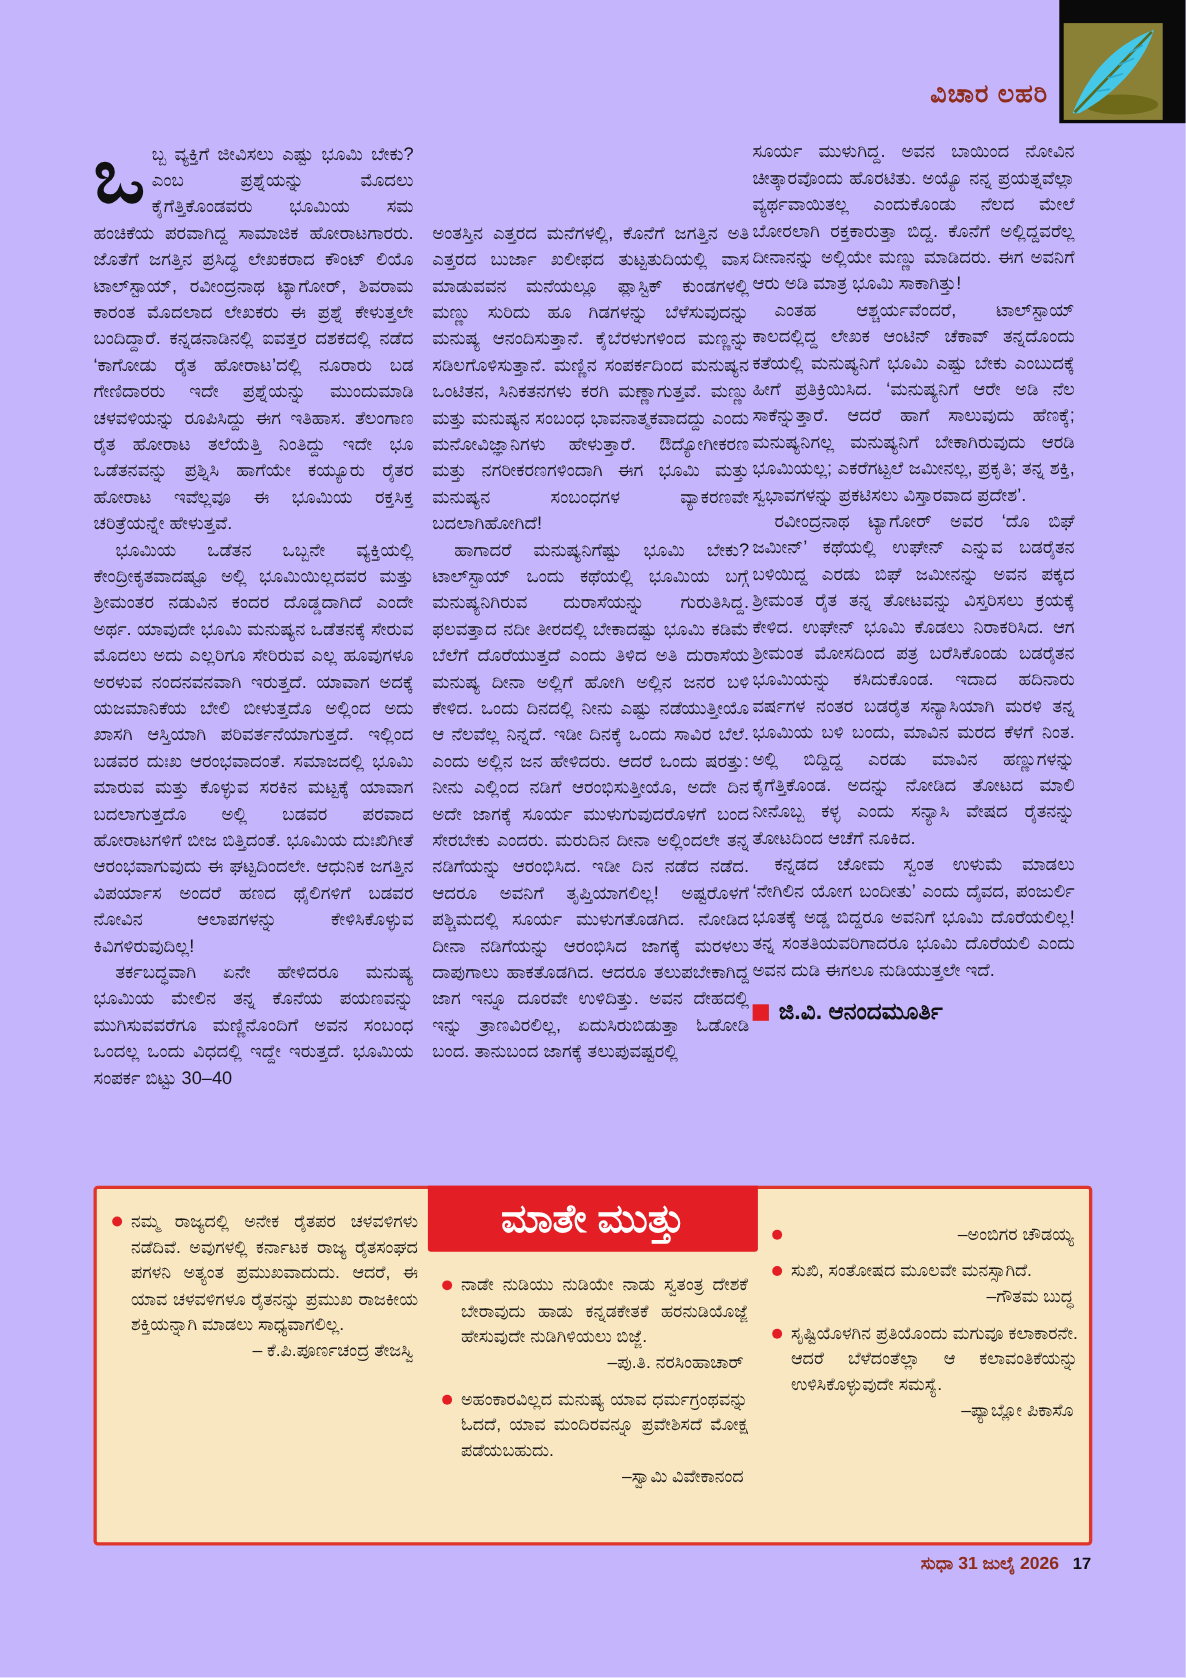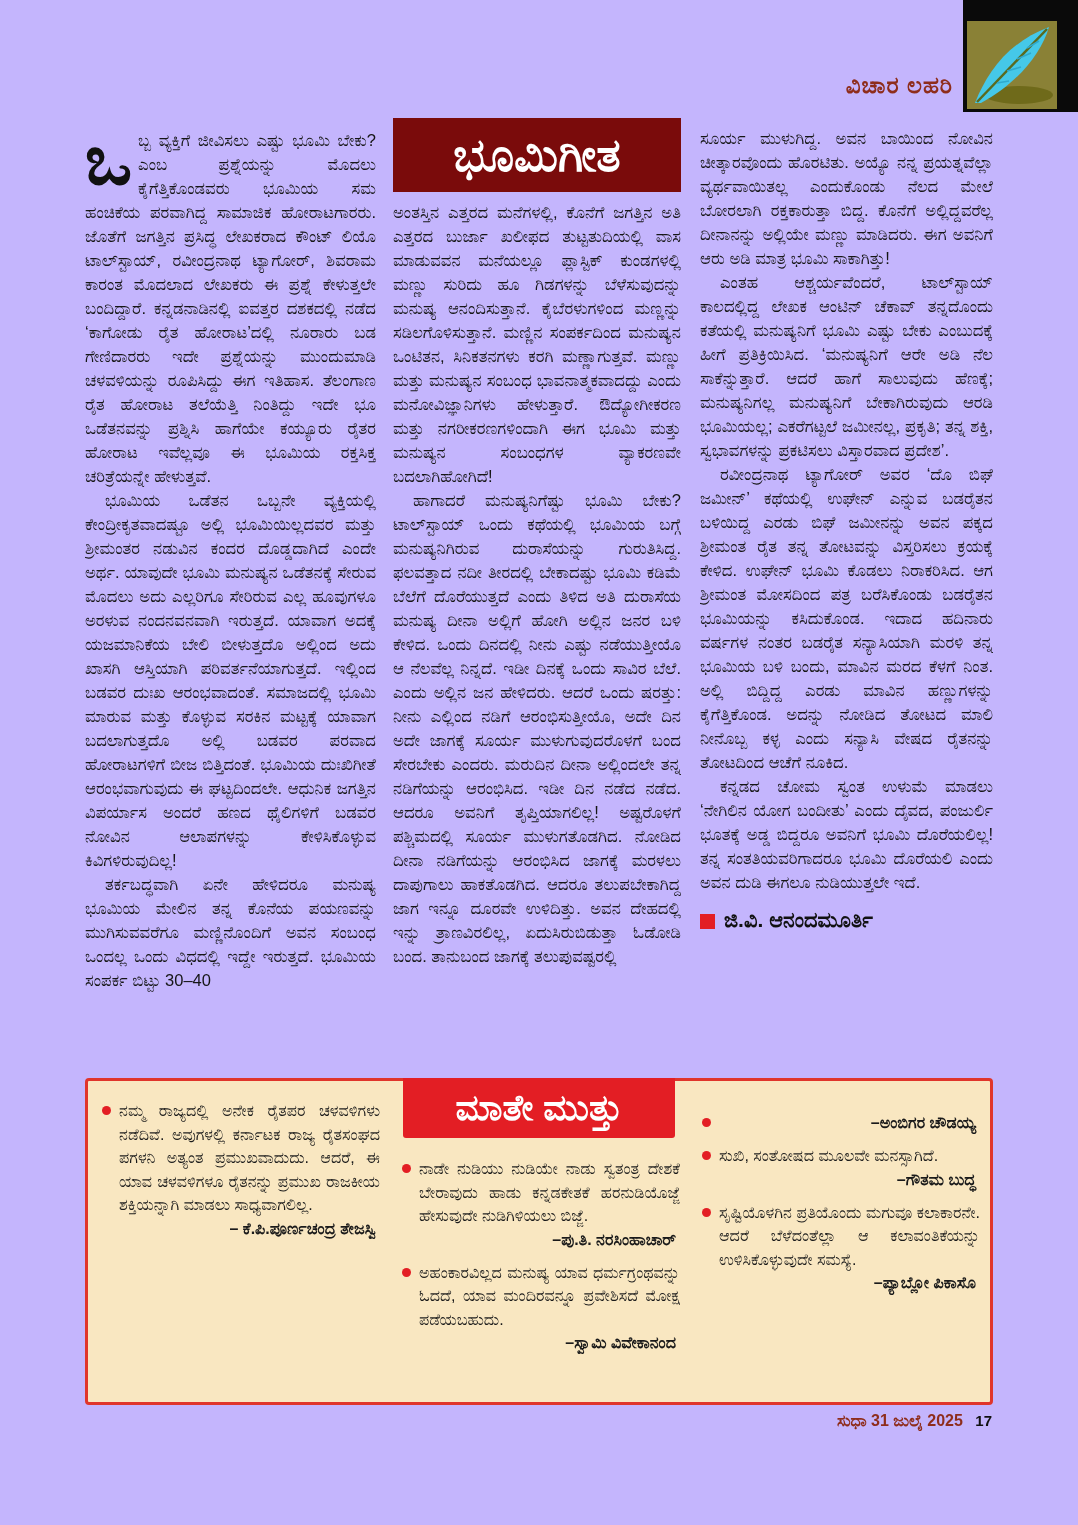--- a/index.html
+++ b/index.html
@@ -35,21 +35,21 @@
 
   
   .col {
     position:absolute; text-align:justify; color:#161616;
     font-size:16.5px; line-height:24px; overflow:hidden;
   }
   .col p { text-align:justify; }
   .col p.indent { text-indent:20px; }
   #col1 { left:85px;  top:128px; width:291px; height:945px; }
   #col2 { left:393px; top:200px; width:288px; height:870px; }
-  #col3 { left:700px; top:126px; width:293px; height:950px; }
+  #col3 { left:684px; top:126px; width:293px; height:950px; }
   .dropcap {
     float:left; font-size:70px; line-height:52px; font-weight:bold;
     padding:6px 6px 0 0; color:#111;
   }
 
   
   .author-line {
     margin-top:14px; text-align:right; font-size:21px; font-weight:bold;
     color:#111;
   }
@@ -58,35 +58,35 @@
     margin-right:9px; vertical-align:middle;
   }
 
   
   .quote-box {
     position:absolute; left:85px; top:1078px; width:908px; height:327px;
     background:#f9e7c1; border:3px solid #e0352b; border-radius:4px;
   }
   .quote-box-title {
     position:absolute; left:50%; top:-3px; transform:translateX(-50%);
-    width:272px; height:60px; background:#e31e24; color:#ffffff;
+    width:300px; height:60px; background:#e31e24; color:#ffffff;
     display:flex; align-items:center; justify-content:center;
     font-size:36px; font-weight:bold; border-radius:0 0 3px 3px;
   }
   .quote-cols { position:absolute; left:14px; top:18px; width:878px; display:flex; gap:22px; }
   .quote-col { flex:1; }
   .quote-col.middle { padding-top:58px; }
   .quote-col.right { padding-top:12px; }
   .quote { position:relative; padding-left:17px; margin-bottom:10px; }
   .bullet {
     position:absolute; left:0; top:7px; width:9px; height:9px;
     border-radius:50%; background:#e31e24;
   }
   .qtext { font-size:16px; line-height:23.5px; color:#1a1a1a; text-align:justify; }
-  .qattr { font-size:16px; line-height:23px; color:#1a1a1a; text-align:right; font-weight:bold; padding-right:4px; }
+  .qattr { font-size:16px; line-height:23px; color:#1a1a1a; text-align:right; font-weight:normal; padding-right:4px; }
 
   
   .footer {
     position:absolute; right:86px; top:1412px; font-size:16px; white-space:nowrap;
   }
   .footer .mag, .footer .date { color:#8e2d1c; font-weight:bold; }
   .footer .pagenum { color:#111; font-weight:bold; font-size:15px; margin-left:8px; }
 </style>
 </head>
 <body>
@@ -98,21 +98,20 @@
     <div class="masthead-olive">
       <svg width="90" height="88" viewBox="0 0 90 88" xmlns="http://www.w3.org/2000/svg">
         <ellipse cx="52" cy="74" rx="34" ry="9" fill="#6f6a1a"></ellipse>
         <path d="M8 82 C 20 52, 40 22, 82 6 C 74 34, 48 64, 14 82 Z" fill="#45c8e8"></path>
         <path d="M10 81 L 80 8" stroke="#5a6a1f" stroke-width="2.5" fill="none"></path>
         <path d="M30 62 L 42 60 M40 50 L 54 46 M50 38 L 64 32 M60 27 L 72 20" stroke="#2fa9cc" stroke-width="1.5"></path>
       </svg>
     </div>
   </div>
 
-  <div class="title-banner">ಭೂಮಿಗೀತ</div>
 
   <div class="col" id="col1">
     <p>
       <span class="dropcap">ಒ</span><span>ಬ್ಬ ವ್ಯಕ್ತಿಗೆ ಜೀವಿಸಲು ಎಷ್ಟು ಭೂಮಿ ಬೇಕು? ಎಂಬ ಪ್ರಶ್ನೆಯನ್ನು ಮೊದಲು ಕೈಗೆತ್ತಿಕೊಂಡವರು ಭೂಮಿಯ ಸಮ ಹಂಚಿಕೆಯ ಪರವಾಗಿದ್ದ ಸಾಮಾಜಿಕ ಹೋರಾಟಗಾರರು. ಜೊತೆಗೆ ಜಗತ್ತಿನ ಪ್ರಸಿದ್ಧ ಲೇಖಕರಾದ ಕೌಂಟ್ ಲಿಯೊ ಟಾಲ್‌ಸ್ಟಾಯ್, ರವೀಂದ್ರನಾಥ ಟ್ಯಾಗೋರ್, ಶಿವರಾಮ ಕಾರಂತ ಮೊದಲಾದ ಲೇಖಕರು ಈ ಪ್ರಶ್ನೆ ಕೇಳುತ್ತಲೇ ಬಂದಿದ್ದಾರೆ. ಕನ್ನಡನಾಡಿನಲ್ಲಿ ಐವತ್ತರ ದಶಕದಲ್ಲಿ ನಡೆದ ‘ಕಾಗೋಡು ರೈತ ಹೋರಾಟ’ದಲ್ಲಿ ನೂರಾರು ಬಡ ಗೇಣಿದಾರರು ಇದೇ ಪ್ರಶ್ನೆಯನ್ನು ಮುಂದುಮಾಡಿ ಚಳವಳಿಯನ್ನು ರೂಪಿಸಿದ್ದು ಈಗ ಇತಿಹಾಸ. ತೆಲಂಗಾಣ ರೈತ ಹೋರಾಟ ತಲೆಯೆತ್ತಿ ನಿಂತಿದ್ದು ಇದೇ ಭೂ ಒಡೆತನವನ್ನು ಪ್ರಶ್ನಿಸಿ ಹಾಗೆಯೇ ಕಯ್ಯೂರು ರೈತರ ಹೋರಾಟ ಇವೆಲ್ಲವೂ ಈ ಭೂಮಿಯ ರಕ್ತಸಿಕ್ತ ಚರಿತ್ರೆಯನ್ನೇ ಹೇಳುತ್ತವೆ.</span>
     </p>
     <p class="indent">ಭೂಮಿಯ ಒಡೆತನ ಒಬ್ಬನೇ ವ್ಯಕ್ತಿಯಲ್ಲಿ ಕೇಂದ್ರೀಕೃತವಾದಷ್ಟೂ ಅಲ್ಲಿ ಭೂಮಿಯಿಲ್ಲದವರ ಮತ್ತು ಶ್ರೀಮಂತರ ನಡುವಿನ ಕಂದರ ದೊಡ್ಡದಾಗಿದೆ ಎಂದೇ ಅರ್ಥ. ಯಾವುದೇ ಭೂಮಿ ಮನುಷ್ಯನ ಒಡೆತನಕ್ಕೆ ಸೇರುವ ಮೊದಲು ಅದು ಎಲ್ಲರಿಗೂ ಸೇರಿರುವ ಎಲ್ಲ ಹೂವುಗಳೂ ಅರಳುವ ನಂದನವನವಾಗಿ ಇರುತ್ತದೆ. ಯಾವಾಗ ಅದಕ್ಕೆ ಯಜಮಾನಿಕೆಯ ಬೇಲಿ ಬೀಳುತ್ತದೊ ಅಲ್ಲಿಂದ ಅದು ಖಾಸಗಿ ಆಸ್ತಿಯಾಗಿ ಪರಿವರ್ತನೆಯಾಗುತ್ತದೆ. ಇಲ್ಲಿಂದ ಬಡವರ ದುಃಖ ಆರಂಭವಾದಂತೆ. ಸಮಾಜದಲ್ಲಿ ಭೂಮಿ ಮಾರುವ ಮತ್ತು ಕೊಳ್ಳುವ ಸರಕಿನ ಮಟ್ಟಕ್ಕೆ ಯಾವಾಗ ಬದಲಾಗುತ್ತದೊ ಅಲ್ಲಿ ಬಡವರ ಪರವಾದ ಹೋರಾಟಗಳಿಗೆ ಬೀಜ ಬಿತ್ತಿದಂತೆ. ಭೂಮಿಯ ದುಃಖಿಗೀತೆ ಆರಂಭವಾಗುವುದು ಈ ಘಟ್ಟದಿಂದಲೇ. ಆಧುನಿಕ ಜಗತ್ತಿನ ವಿಪರ್ಯಾಸ ಅಂದರೆ ಹಣದ ಥೈಲಿಗಳಿಗೆ ಬಡವರ ನೋವಿನ ಆಲಾಪಗಳನ್ನು ಕೇಳಿಸಿಕೊಳ್ಳುವ ಕಿವಿಗಳಿರುವುದಿಲ್ಲ!</p>
     <p class="indent">ತರ್ಕಬದ್ಧವಾಗಿ ಏನೇ ಹೇಳಿದರೂ ಮನುಷ್ಯ ಭೂಮಿಯ ಮೇಲಿನ ತನ್ನ ಕೊನೆಯ ಪಯಣವನ್ನು ಮುಗಿಸುವವರೆಗೂ ಮಣ್ಣಿನೊಂದಿಗೆ ಅವನ ಸಂಬಂಧ ಒಂದಲ್ಲ ಒಂದು ವಿಧದಲ್ಲಿ ಇದ್ದೇ ಇರುತ್ತದೆ. ಭೂಮಿಯ ಸಂಪರ್ಕ ಬಿಟ್ಟು 30–40</p>
   </div>
 
   <div class="col" id="col2">
@@ -170,17 +169,17 @@
           <p class="qtext">ಸೃಷ್ಟಿಯೊಳಗಿನ ಪ್ರತಿಯೊಂದು ಮಗುವೂ ಕಲಾಕಾರನೇ. ಆದರೆ ಬೆಳೆದಂತೆಲ್ಲಾ ಆ ಕಲಾವಂತಿಕೆಯನ್ನು ಉಳಿಸಿಕೊಳ್ಳುವುದೇ ಸಮಸ್ಯೆ.</p>
           <p class="qattr">–ಪ್ಯಾಬ್ಲೋ ಪಿಕಾಸೊ</p>
         </div>
       </div>
 
     </div>
   </div>
 
   <div class="footer">
     <span class="mag">ಸುಧಾ</span>
-    <span class="date">31 ಜುಲೈ 2025</span>
+    <span class="date">31 ಜುಲೈ 2026</span>
     <span class="pagenum">17</span>
   </div>
 
 </div>
 
 </body></html>

